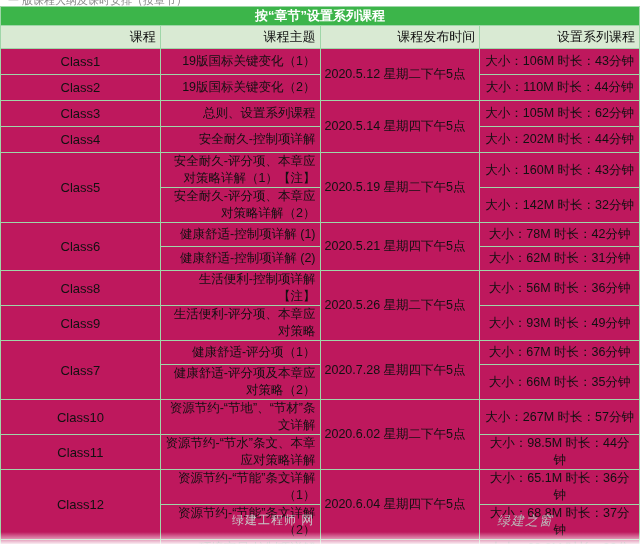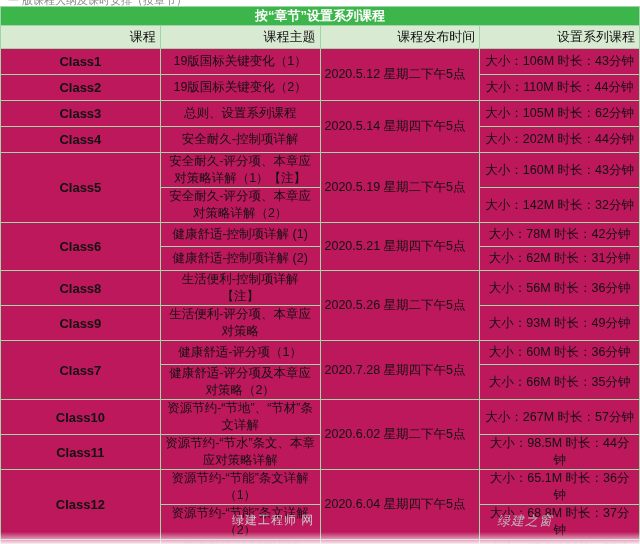--- a/index.html
+++ b/index.html
@@ -59,26 +59,26 @@
   }
   thead th {
     background: #d9ead3;
     font-weight: normal;
     text-align: right;
     height: 22px;
     font-size: 13px;
   }
   td.c-course {
     text-align: center;
-    font-weight: bold;
+    font-weight: normal;
     font-size: 13px;
     width: 62px;
   }
   td.c-topic {
-    text-align: center;
+    text-align: right;
     padding-left: 6px;
     font-size: 12.5px;
   }
   td.c-time {
     text-align: left;
     font-size: 12.5px;
     width: 152px;
   }
   td.c-size {
     text-align: center;
@@ -189,21 +189,21 @@
         </tr>
         <tr class="rowh">
           <td class="c-course" rowspan="1">Class9</td>
           <td class="c-topic">生活便利-评分项、本章应对策略</td>
           <td class="c-size">大小：93M 时长：49分钟</td>
         </tr>
         <tr class="rowh-sm">
           <td class="c-course" rowspan="2">Class7</td>
           <td class="c-topic">健康舒适-评分项（1）</td>
           <td class="c-time" rowspan="2">2020.7.28 星期四下午5点</td>
-          <td class="c-size">大小：60M 时长：36分钟</td>
+          <td class="c-size">大小：67M 时长：36分钟</td>
         </tr>
         <tr class="rowh-sm">
           <td class="c-topic">健康舒适-评分项及本章应对策略（2）</td>
           <td class="c-size">大小：66M 时长：35分钟</td>
         </tr>
         <tr class="rowh">
           <td class="c-course" rowspan="1">Class10</td>
           <td class="c-topic">资源节约-“节地”、“节材”条文详解</td>
           <td class="c-time" rowspan="2">2020.6.02 星期二下午5点</td>
           <td class="c-size">大小：267M 时长：57分钟</td>

